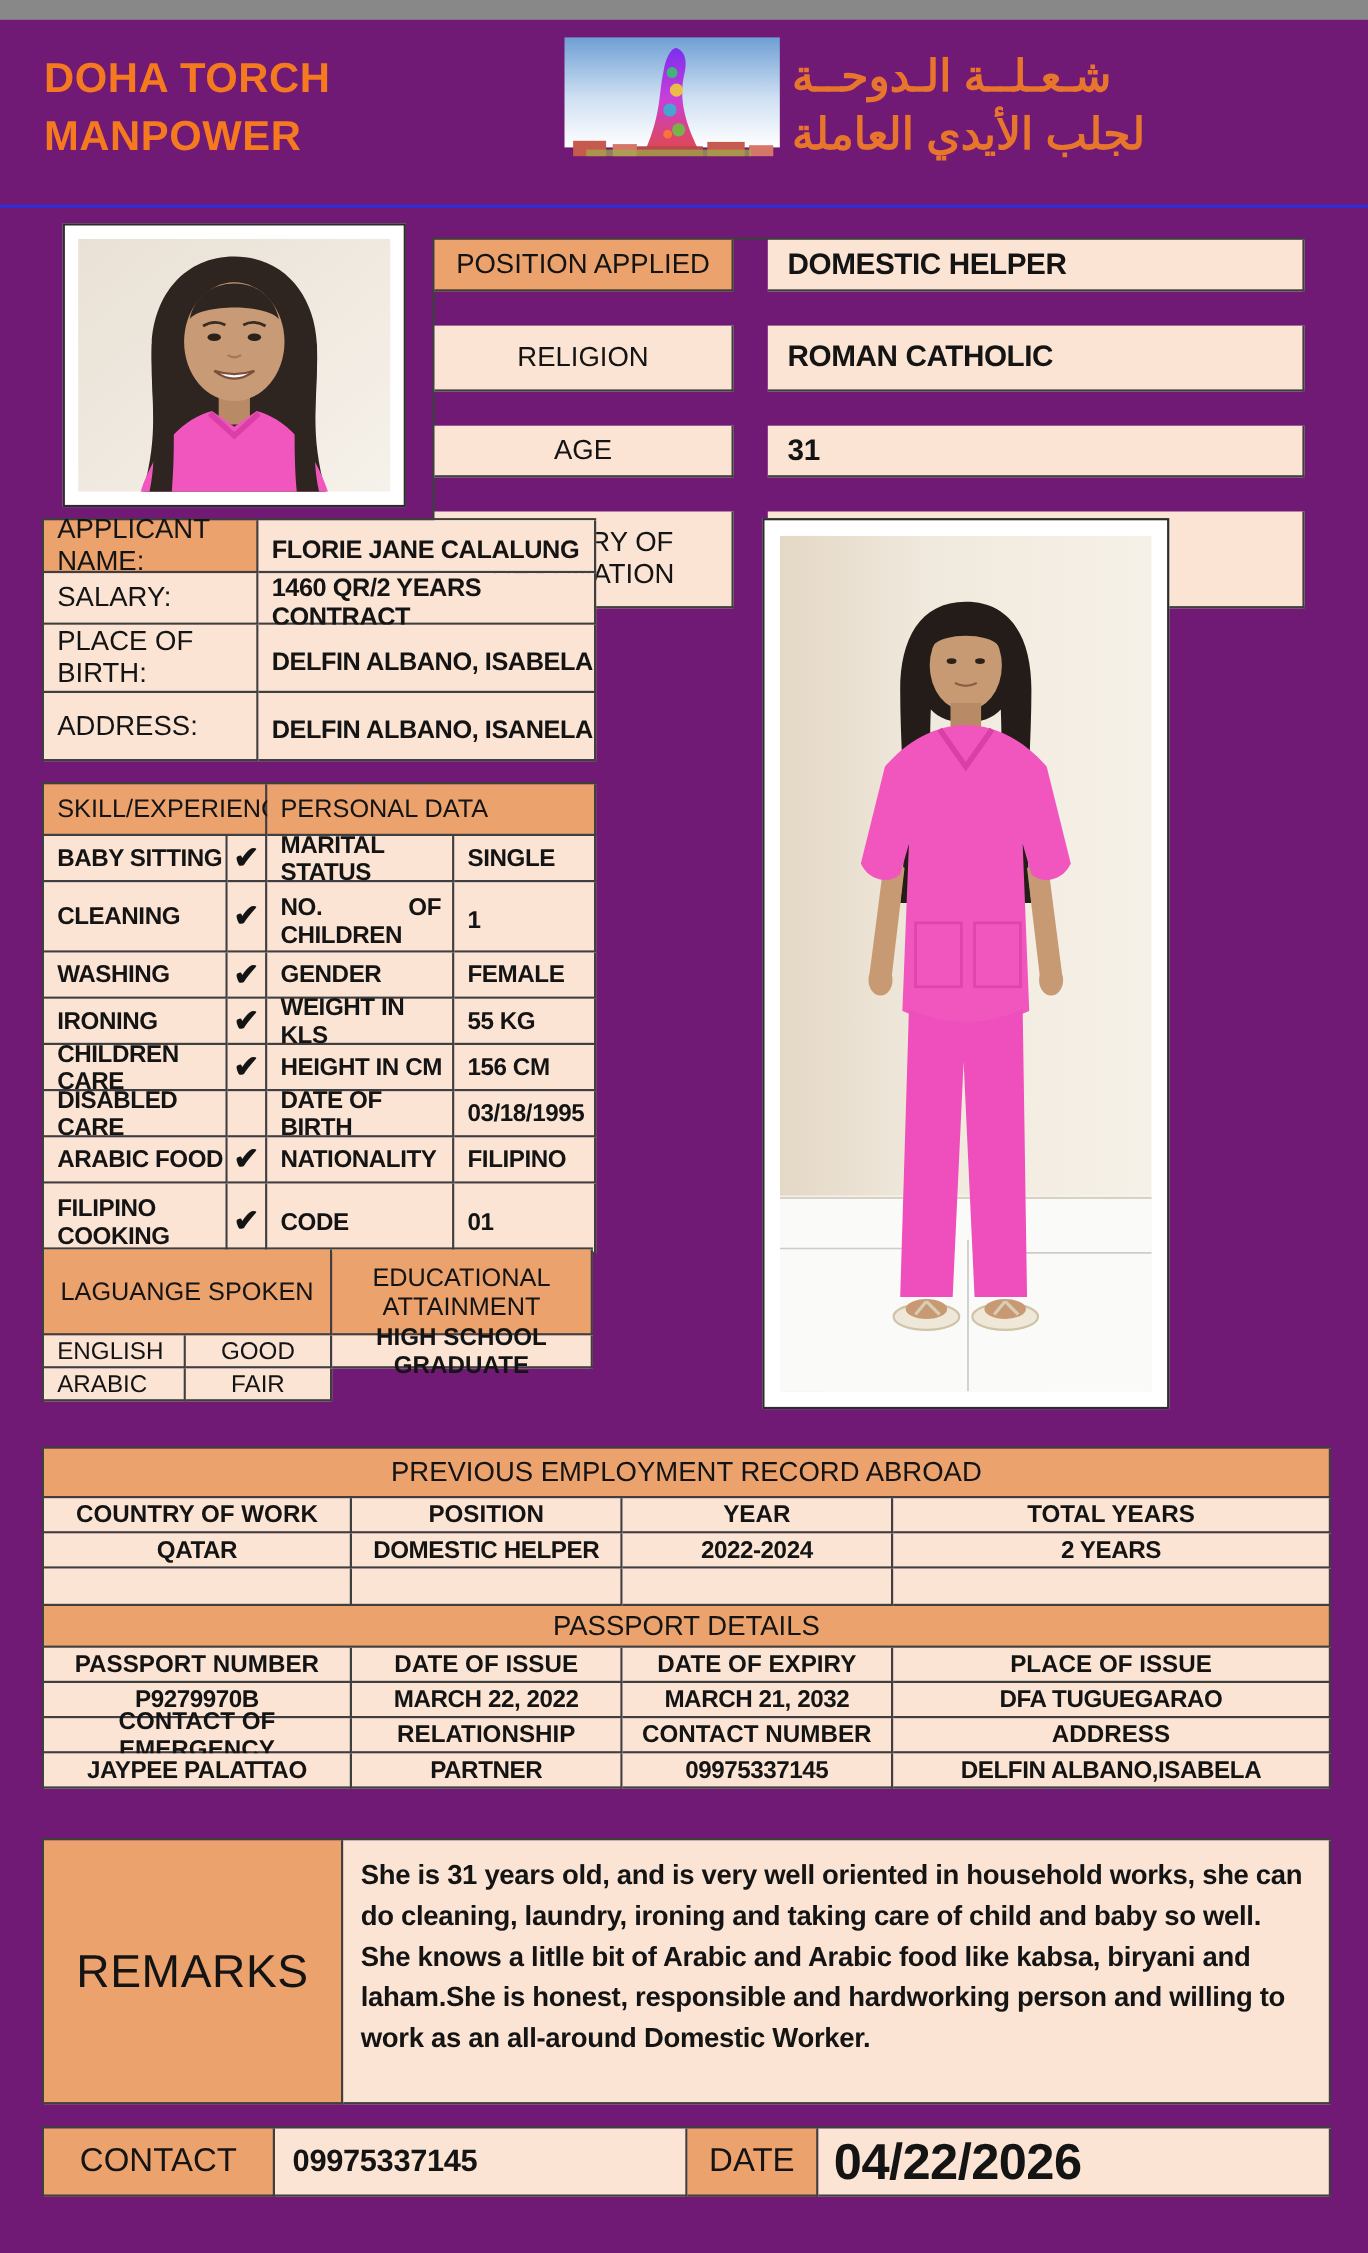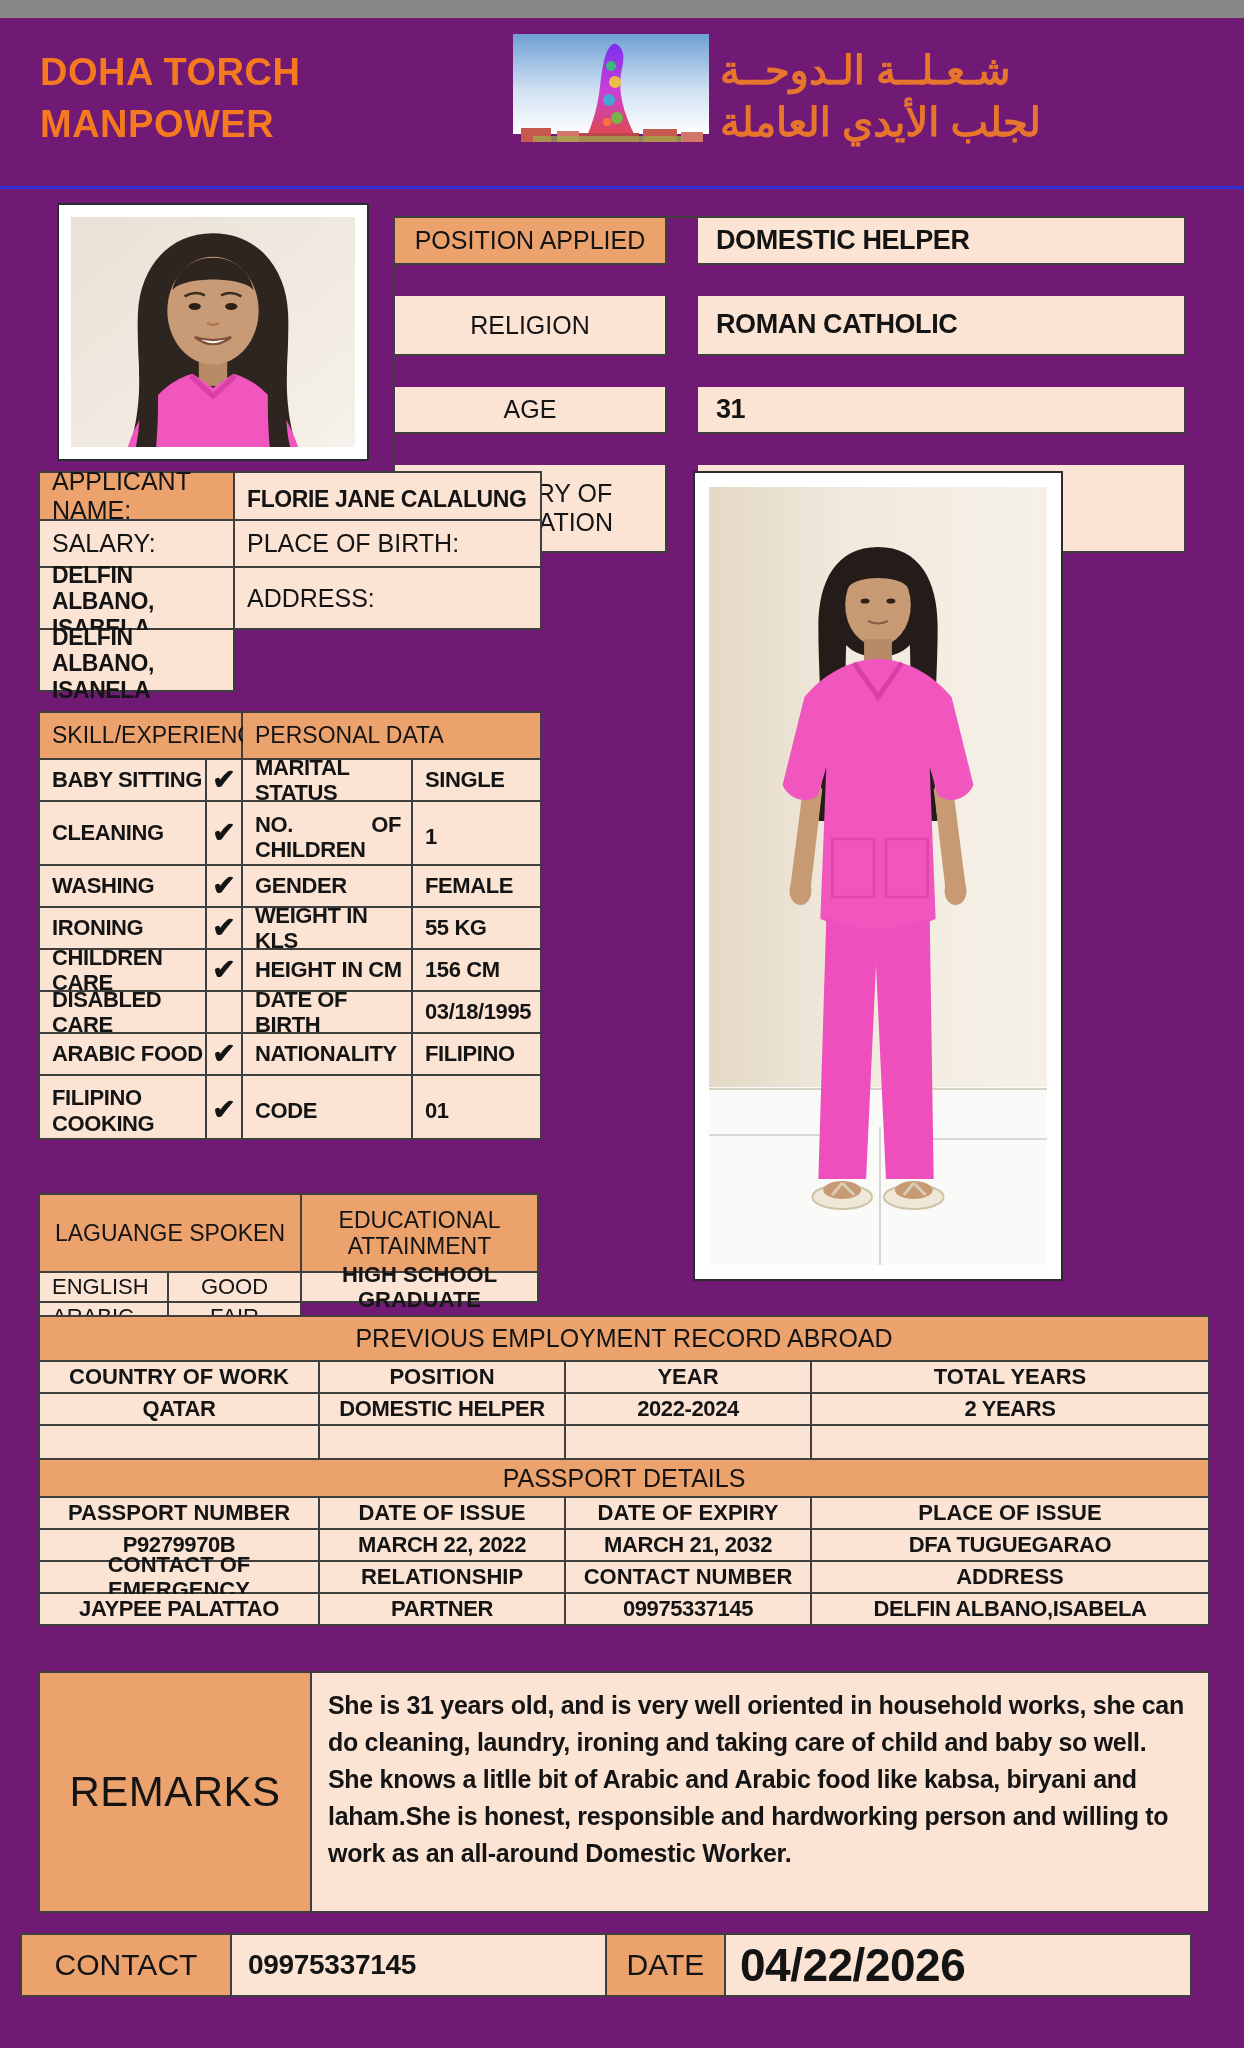--- a/index.html
+++ b/index.html
@@ -49,38 +49,38 @@
 
   
   #skills-table{left:38px;top:693px;grid-template-columns:167px 36px 170px 129px;grid-template-rows:47px 42px 64px 42px 42px 42px 42px 42px 64px;font-size:22px;}
   #skills-table .head{font-size:23px;font-weight:500;}
   #skills-table .b{font-weight:bold;letter-spacing:-.4px;}
   .chk{justify-content:center;font-size:28px;font-weight:bold;}
   .hdchk{font-size:28px;font-weight:bold;margin-left:2px;}
   .just{display:block;text-align:justify;padding:8px 10px 0 12px;}
 
   
-  #language-table{left:38px;top:1175px;grid-template-columns:129px 133px 237px;grid-template-rows:78px 30px 30px;font-size:22px;}
+  #language-table{left:38px;top:1116px;grid-template-columns:129px 133px 237px;grid-template-rows:78px 30px 30px;font-size:22px;}
   #language-table .head{font-size:23px;font-weight:500;}
   #language-table .edu-hd{padding:0 34px;}
 
   
   #employment-table{left:38px;top:1297px;grid-template-columns:280px 246px 246px 398px;grid-template-rows:45px 32px 32px 34px 38px 32px 32px 32px 32px;font-size:22px;}
   #employment-table .title{font-size:25px;font-weight:400;}
   #employment-table .h{font-weight:600;}
   #employment-table .b{font-weight:bold;letter-spacing:-.4px;}
   .span4{grid-column:1 / -1;}
 
   
   #remarks-table{left:38px;top:1653px;grid-template-columns:272px 898px;grid-template-rows:240px;}
   #remarks-table .remarks-label{font-size:42px;font-weight:400;letter-spacing:.5px;}
   #remarks-table .remarks-text{display:block;padding:14px 18px 0 16px;font-size:25px;font-weight:bold;line-height:37px;letter-spacing:-.3px;}
 
   
-  #contact-table{left:20px;top:1915px;grid-template-columns:210px 375px 119px 466px;grid-template-rows:62px;}
+  #contact-table{left:38px;top:1915px;grid-template-columns:210px 375px 119px 466px;grid-template-rows:62px;}
   #contact-table .lab{font-size:30px;font-weight:400;}
   #contact-table .num{font-size:28px;font-weight:bold;padding-left:16px;letter-spacing:-.3px;}
   #contact-table .dateval{font-size:46px;font-weight:bold;padding-left:14px;letter-spacing:-.5px;}
 </style>
 </head>
 <body>
 
 <div id="page">
 
   <div class="abs" id="company-name">
@@ -159,20 +159,21 @@
     <div class="c">AGE</div>
     <div class="v val">31</div>
     <div class="c lblw">COUNTRY OF DESTINATION</div>
     <div class="v val vtop">QATAR</div>
   </div>
 
   <div class="tbl" id="applicant-table">
     <div class="hd l">APPLICANT NAME:</div>
     <div class="v val vtop">FLORIE JANE CALALUNG</div>
     <div class="l">SALARY:</div>
+    <div class="v val vtop">1460 QR/2 YEARS CONTRACT</div>
     <div class="l">PLACE OF BIRTH:</div>
     <div class="v val vtop">DELFIN ALBANO, ISABELA</div>
     <div class="l">ADDRESS:</div>
     <div class="v val vtop">DELFIN ALBANO, ISANELA</div>
   </div>
 
   <div class="tbl" id="skills-table">
     <div class="hd head l" style="grid-column:1/3">
       <span>SKILL/EXPERIENCE</span>
       <span class="hdchk">✔</span>

